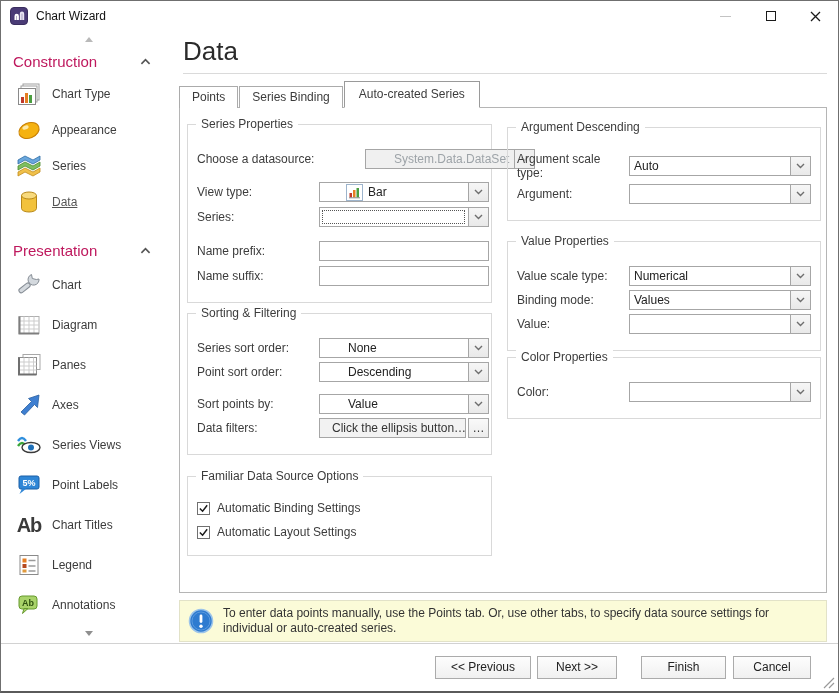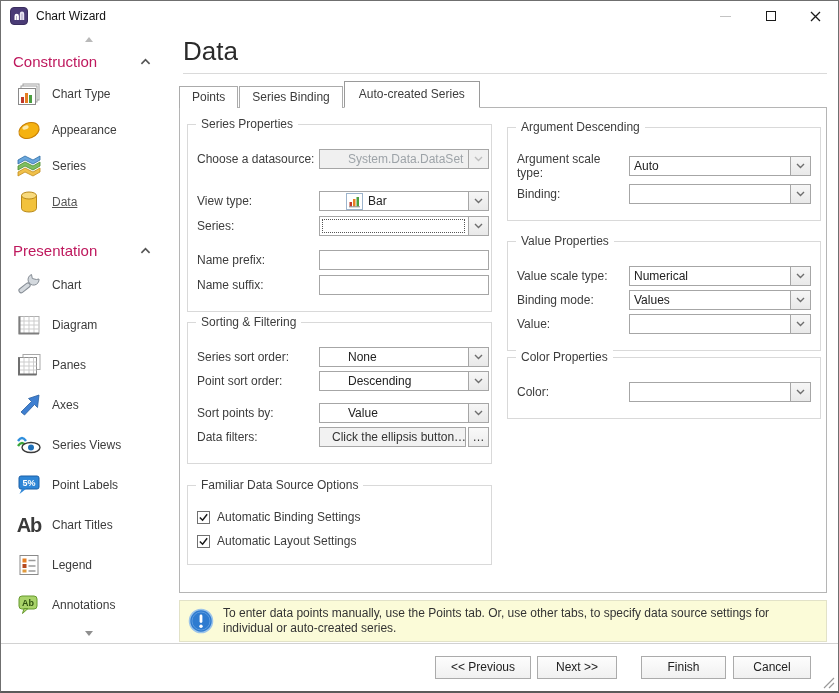--- a/index.html
+++ b/index.html
@@ -64,21 +64,21 @@
   .bar-ico-box { width:17px; height:17px; flex:0 0 17px; margin-left:2px; border:1px solid #9db4cc; display:flex; align-items:center; justify-content:center; background:#fff; }
   .bar-ico-box + .txt { padding-left:5px; }
 
   .filter-wrap { display:flex; flex:0 0 170px; width:170px; }
   .readonly-field { flex:1; height:20px; border:1px solid #a6a6a6; background:#f2f2f2; display:flex; align-items:center; padding-left:12px; color:#333; white-space:nowrap; overflow:hidden; }
   .ellipsis-btn { width:21px; height:20px; margin-left:2px; border:1px solid #a6a6a6; background:linear-gradient(#f9f9f9,#ececec); display:flex; align-items:center; justify-content:center; color:#333; }
 
   .check-row { display:flex; align-items:center; }
   .checkbox { width:13px; height:13px; border:1px solid #707070; background:#fff; display:flex; align-items:center; justify-content:center; margin-right:7px; flex:0 0 13px; }
 
-  .sp-13 { margin-bottom:22px; } .sp-5 { margin-bottom:5px; } .sp-14 { margin-bottom:14px; }
+  .sp-13 { margin-bottom:13px;gap:46px; } .sp-5 { margin-bottom:5px; } .sp-14 { margin-bottom:14px; }
   .sp-4 { margin-bottom:4px; } .sp-12 { margin-bottom:12px; } .sp-10 { margin-bottom:10px; }
   .gap-10 { height:10px; } .gap-21 { height:21px; } .gap-20 { height:20px; } .gap-6 { height:6px; }
 
   .infobar { margin:7px 11px 0 2px; background:#fbfbd8; border:1px solid #e2e2c8; display:flex; align-items:center; padding:4px 10px 4px 8px; min-height:42px; }
   .infobar .info-ico { flex:0 0 26px; margin-right:9px; }
   .infobar .info-text { color:#333; line-height:15px; }
 
   
   .footer { position:absolute; left:0; right:0; bottom:0; height:48px; border-top:1px solid #d2d2d2; background:#fff; }
   .btn { position:absolute; top:12px; height:23px; background:linear-gradient(#fdfdfd,#f0f0f0); border:1px solid #ababab; font:12px "Liberation Sans",sans-serif; color:#222; text-align:center; line-height:21px; }
@@ -439,21 +439,21 @@
               <span class="txt">Auto</span>
               <span class="dd">
                   <svg width="9" height="6" viewBox="0 0 9 6">
                     <path d="M1 1 l3.5 3.5 L8 1" stroke="#6e6e6e" stroke-width="1.4" fill="none"></path>
                   </svg>
                 </span>
             </div>
           </div>
 
           <div class="row">
-            <span class="lbl">Binding:</span>
+            <span class="lbl">Argument:</span>
             <div class="combo">
               <span class="txt"></span>
               <span class="dd">
                   <svg width="9" height="6" viewBox="0 0 9 6">
                     <path d="M1 1 l3.5 3.5 L8 1" stroke="#6e6e6e" stroke-width="1.4" fill="none"></path>
                   </svg>
                 </span>
             </div>
           </div>
         </div>

